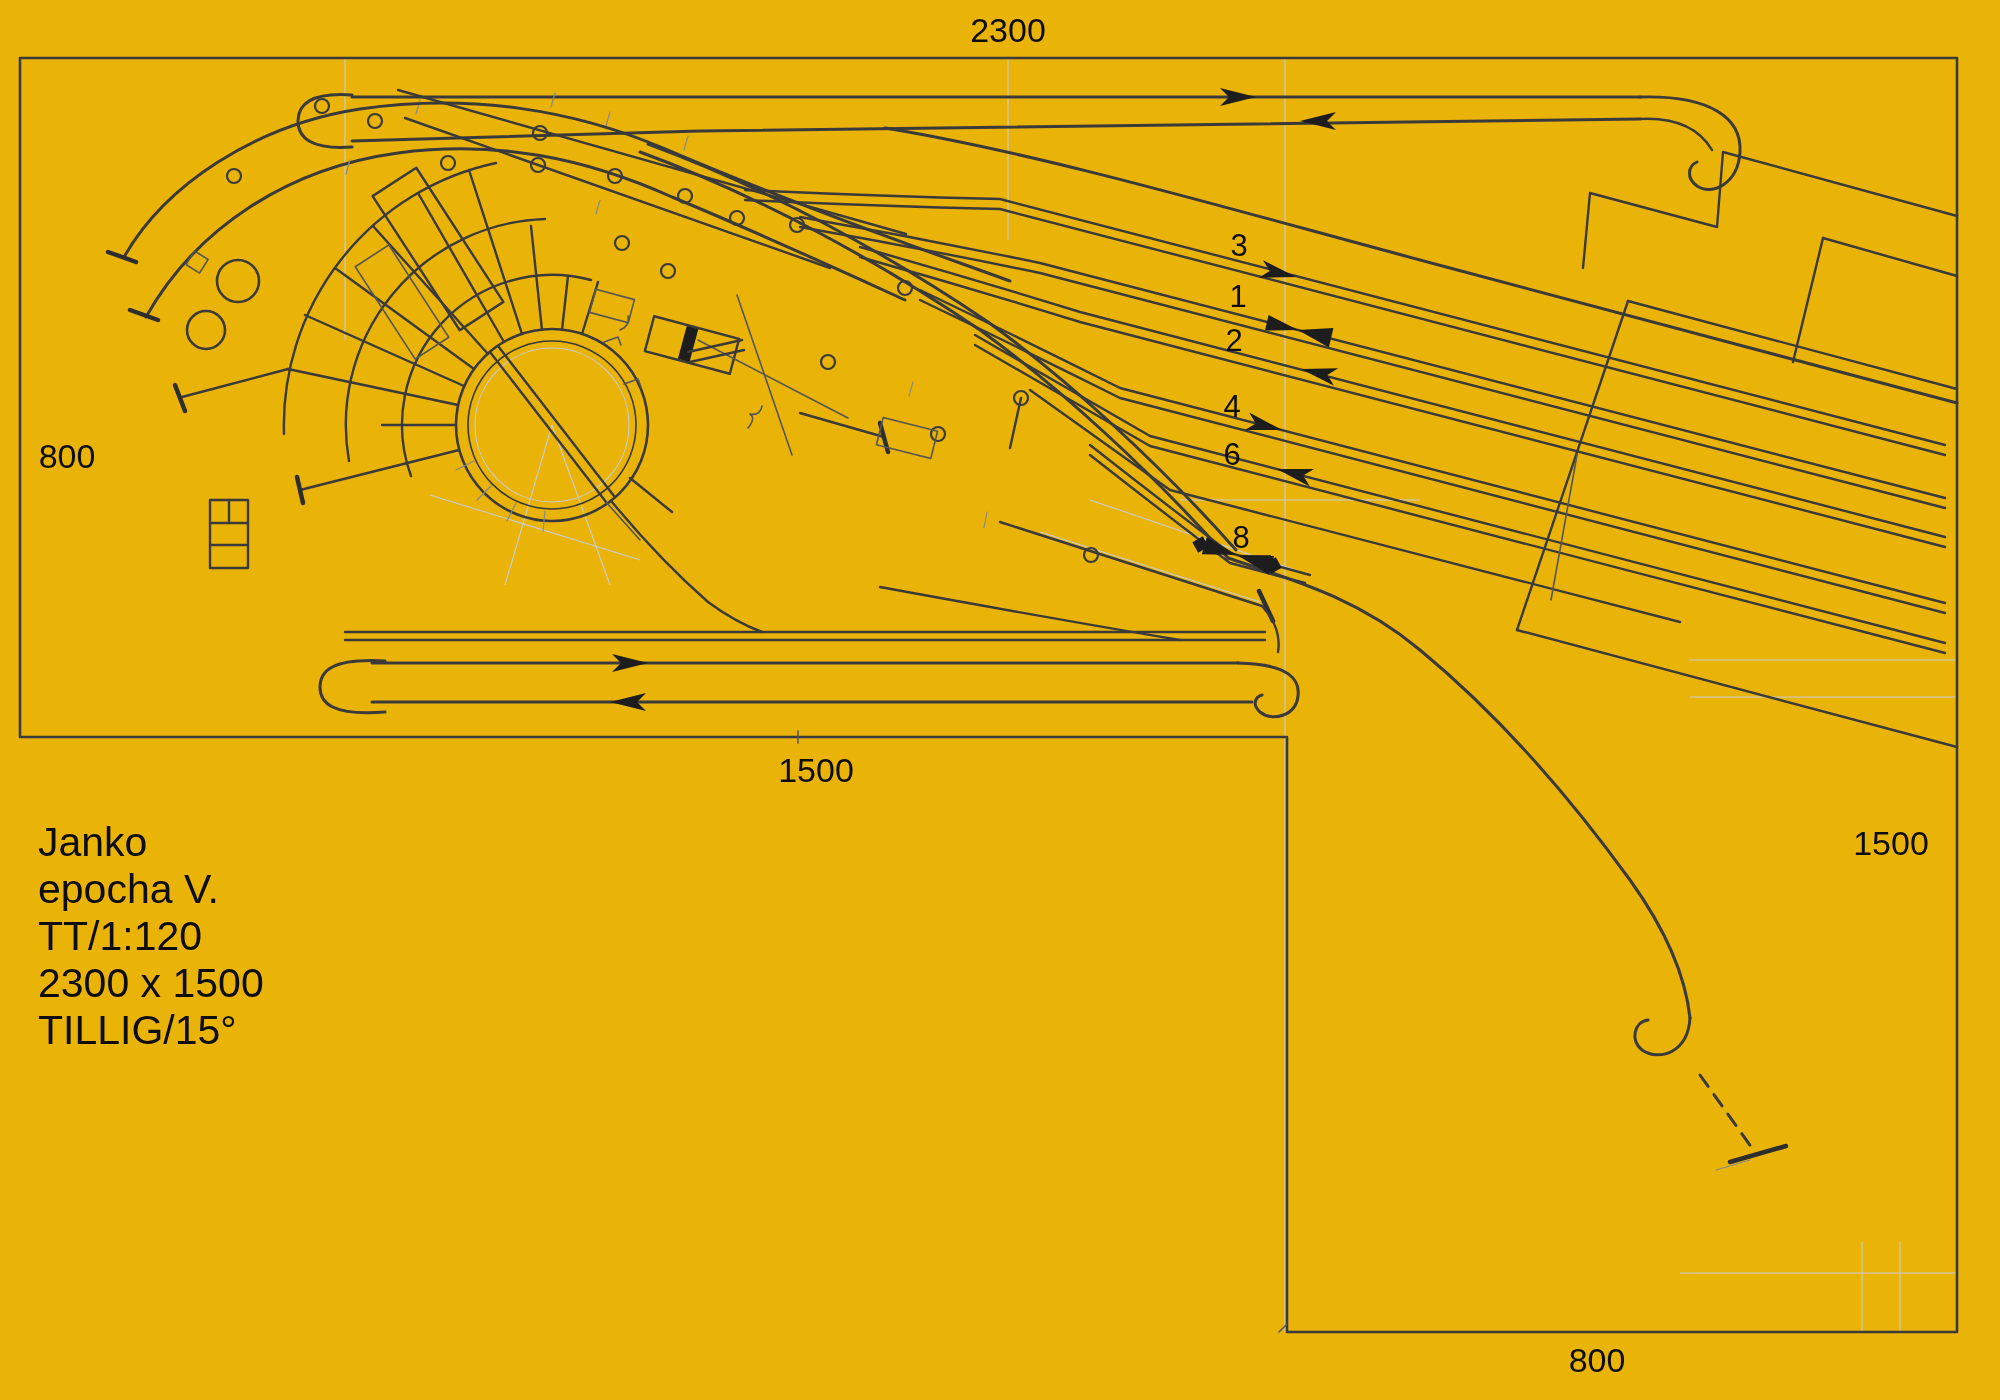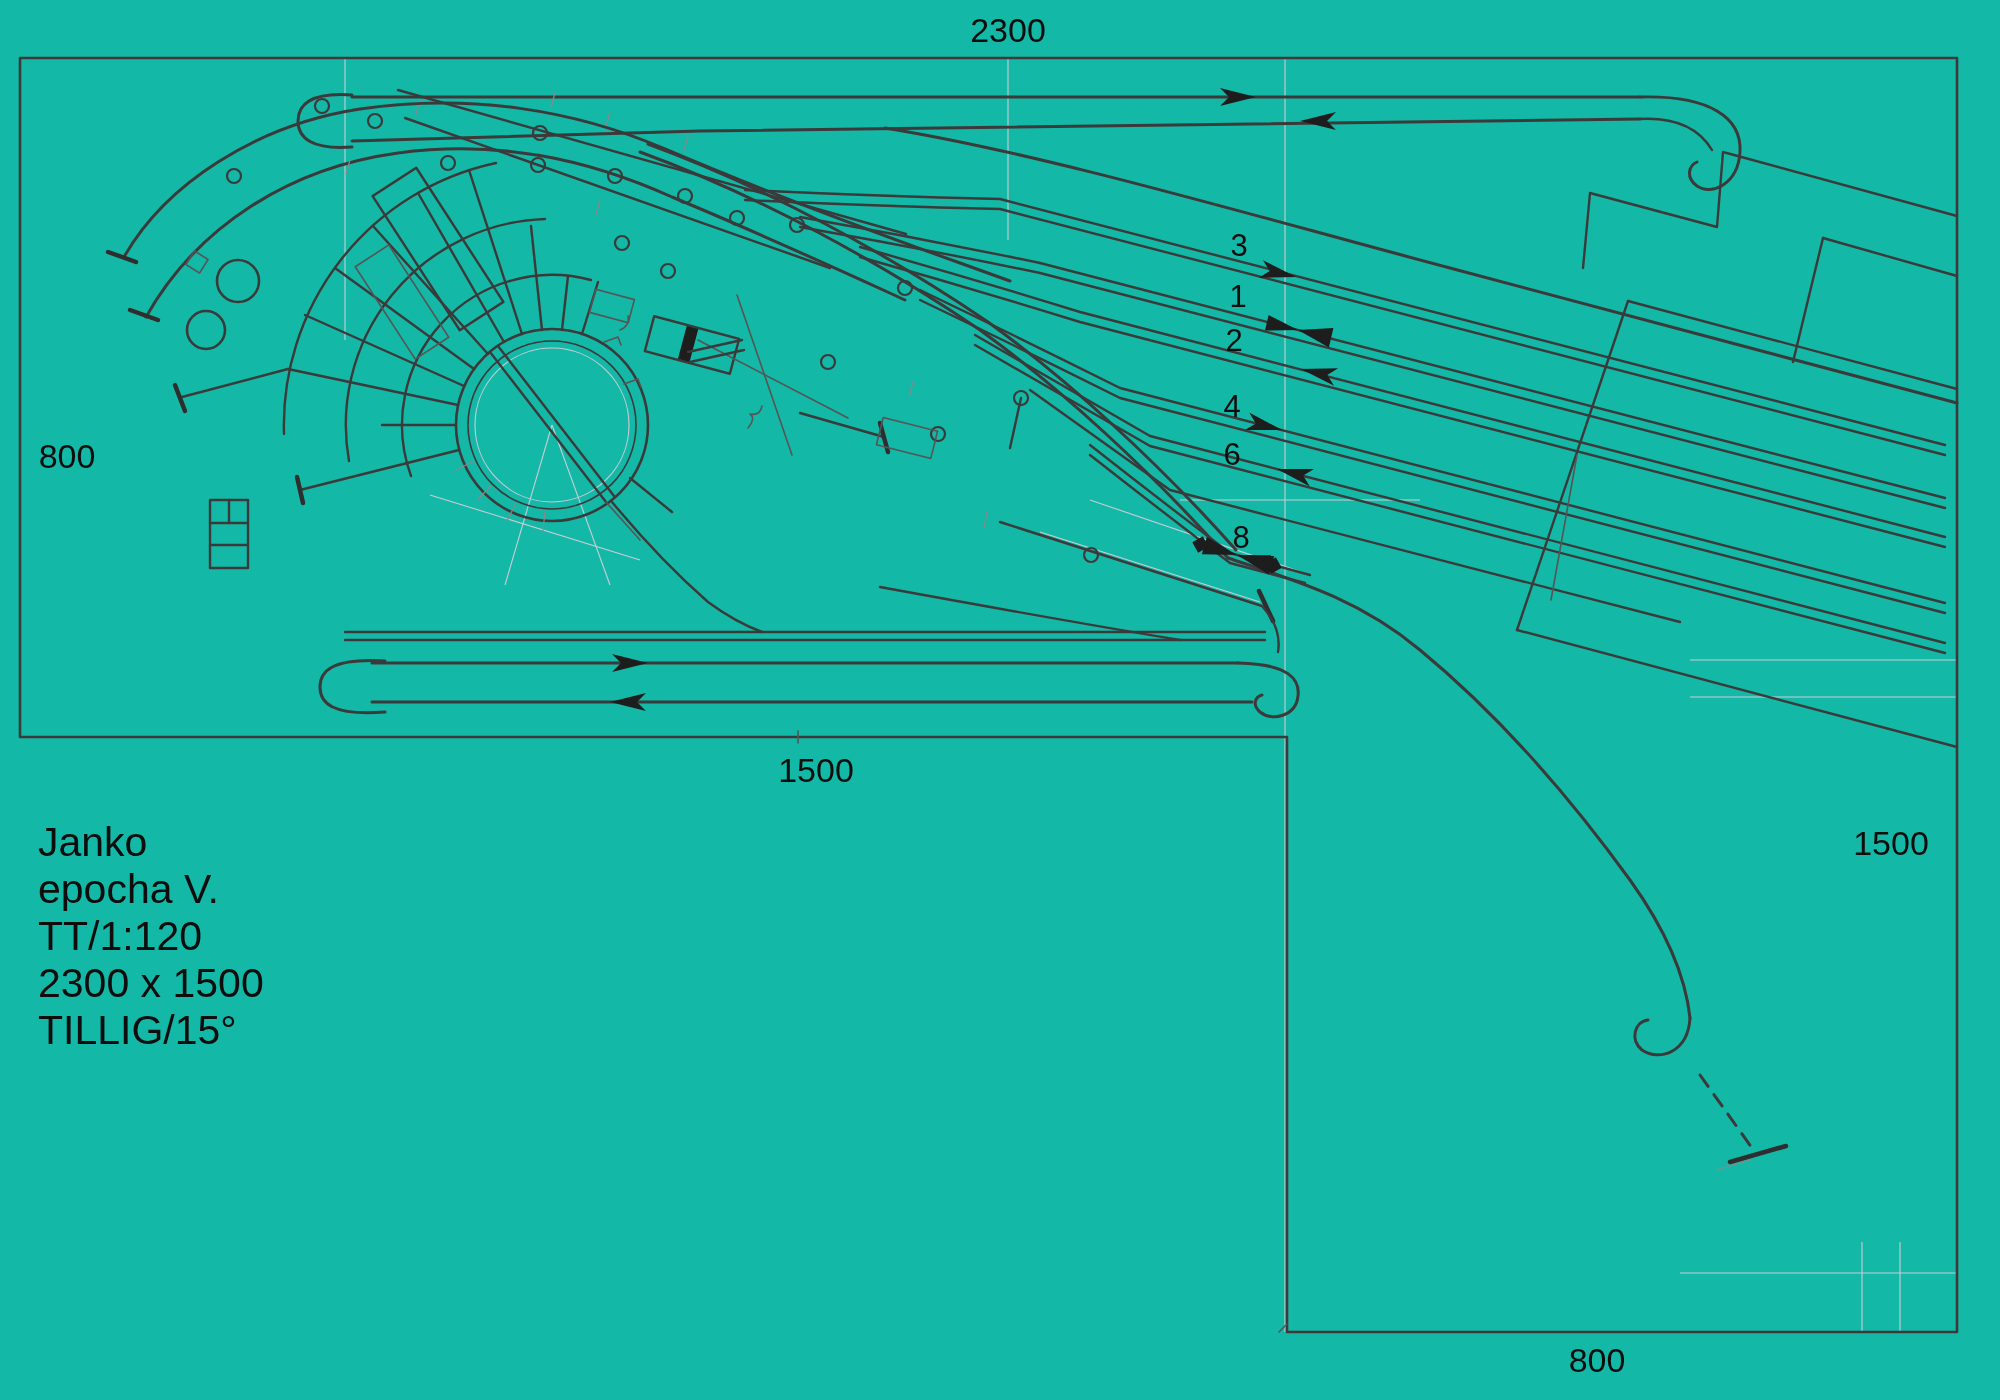--- a/index.html
+++ b/index.html
@@ -1,16 +1,16 @@
 <!DOCTYPE html>
 <html><head>
 <meta charset="utf-8">
 <style>
   html,body{margin:0;padding:0;background:#e8e8e6;font-family:"Liberation Sans",sans-serif;}
-  .stage{position:relative;width:2000px;height:1400px;background:#14b8a6;overflow:hidden;}
+  .stage{position:relative;width:2000px;height:1400px;background:#eab308;overflow:hidden;}
   svg{display:block}
   .pencil{stroke:#3a3a3a;fill:none;stroke-linecap:round;stroke-linejoin:round;}
   .tk{stroke-width:3;}
   .tk2{stroke-width:2.4;}
   .thin{stroke-width:1.6;stroke:#555;}
   .vthin{stroke-width:1.2;stroke:#8a8a8a;}
   .faint{stroke:#c7cdd6;stroke-width:1.1;fill:none;}
   .bar{stroke-width:4.5;stroke:#2e2e2e;}
   .blk{fill:#1d1d1d;stroke:none;}
   .circ{fill:none;stroke:#3a3a3a;stroke-width:2.2;}

